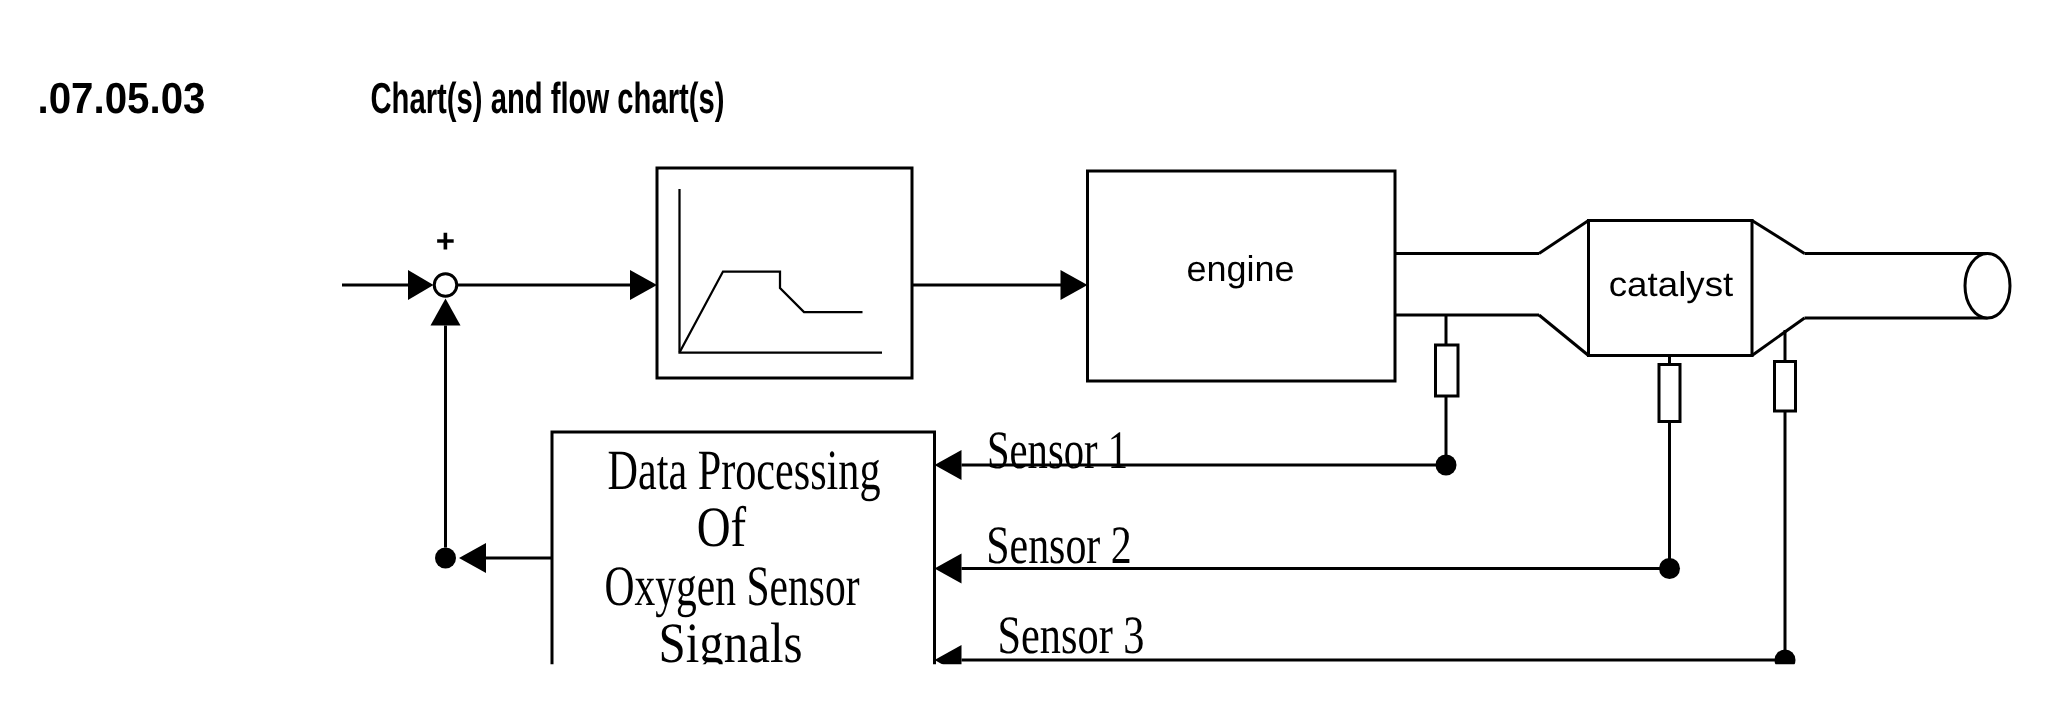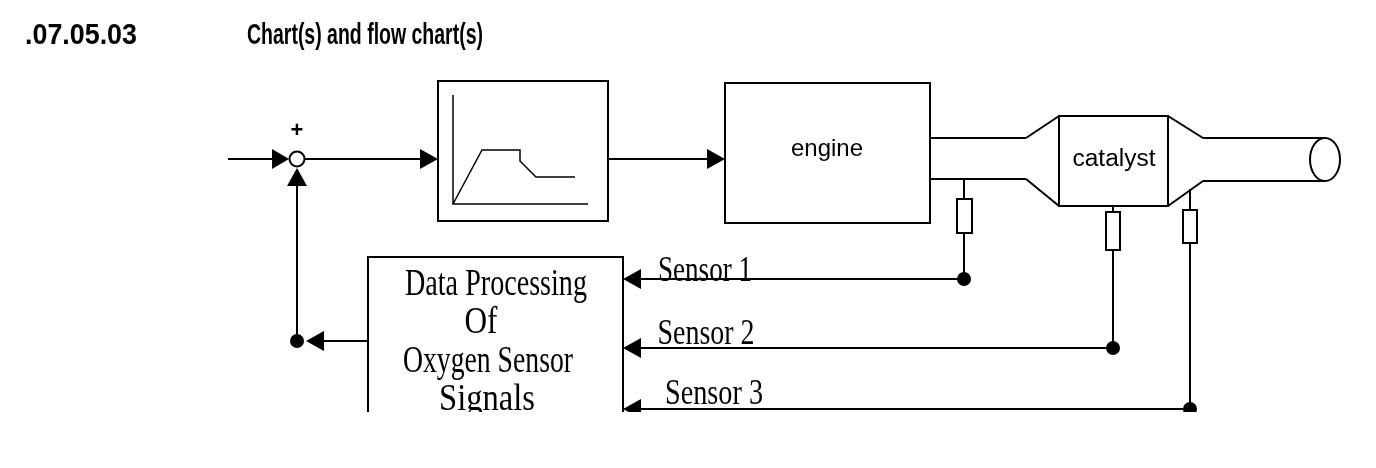--- a/index.html
+++ b/index.html
@@ -1,17 +1,17 @@
 <!DOCTYPE html>
 <html><head>
 <meta charset="utf-8">
 <style>
   html,body{margin:0;padding:0;background:#ffffff;}
   .stage{position:relative;width:1376px;height:412px;background:#ffffff;overflow:hidden;
-         font-family:"Liberation Sans",sans-serif;}
+         font-family:"Liberation Sans",sans-serif;margin-top:31px;}
   svg{display:block;}
   .ln{stroke:#000000;stroke-width:2;fill:none;}
   .thin{stroke:#000000;stroke-width:1.5;fill:none;}
   .box{stroke:#000000;stroke-width:2;fill:#ffffff;}
   .solid{fill:#000000;stroke:none;}
   .hollow{fill:#ffffff;stroke:#000000;stroke-width:2;}
   .t-head{font-family:"Liberation Sans",sans-serif;font-weight:700;font-size:29px;fill:#000000;}
   .t-sans{font-family:"Liberation Sans",sans-serif;font-size:24px;fill:#000000;}
   .t-cat{font-family:"Liberation Sans",sans-serif;font-size:23px;fill:#000000;}
   .t-serif{font-family:"Liberation Serif",serif;font-size:38px;fill:#000000;}

